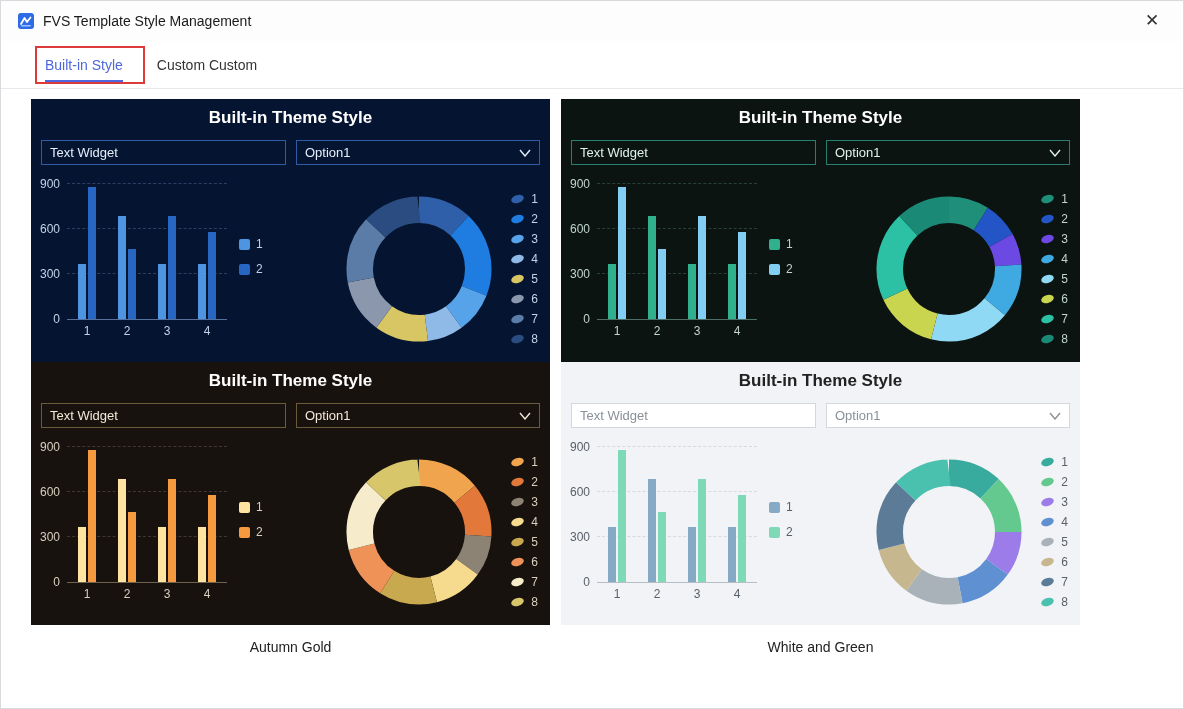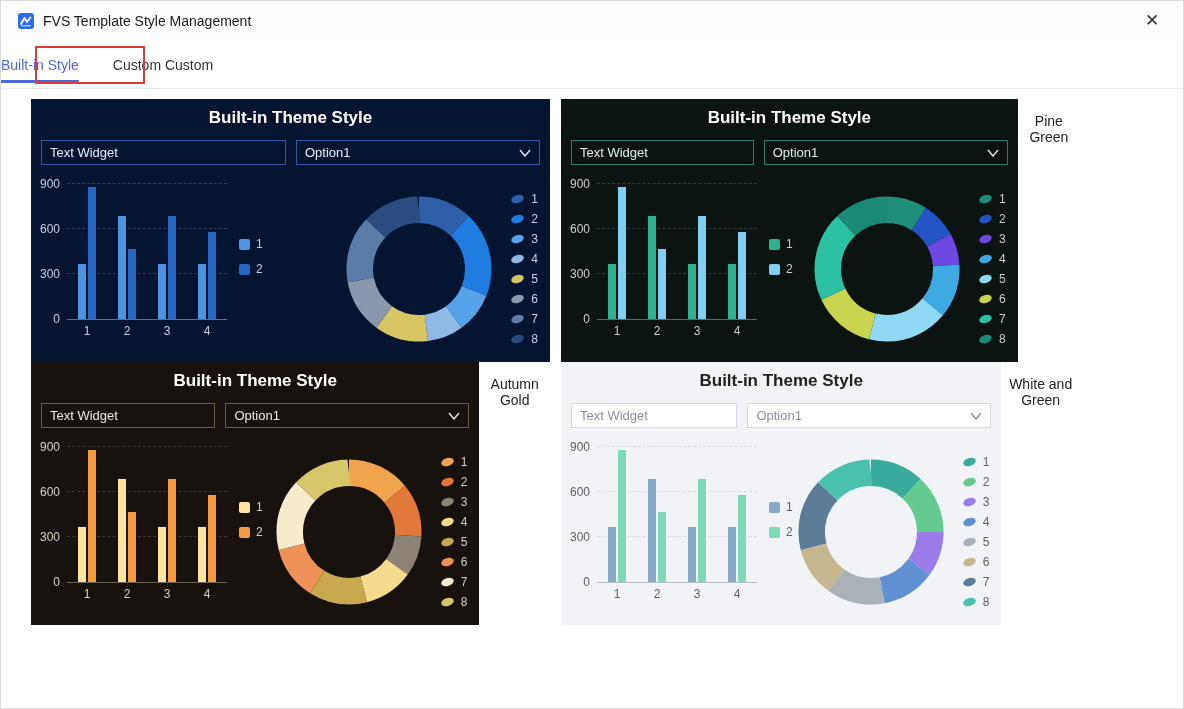--- a/index.html
+++ b/index.html
@@ -12,34 +12,34 @@
   .titlebar { height:40px; display:flex; align-items:center;
               justify-content:space-between; padding:0 16px; background:#fdfdfd; }
   .title-left { display:flex; align-items:center; gap:8px; }
   .app-icon { width:18px; height:18px; display:block; }
   .window-title { font-size:14px; color:#1a1a1a; }
   .close-btn { border:none; background:transparent; font-size:17px; color:#333;
                cursor:pointer; width:30px; height:30px; line-height:30px; }
 
   
   .tabbar { height:48px; display:flex; align-items:stretch; gap:34px;
-            border-bottom:1px solid #e6e8ec; position:relative;
+            padding-left:44px; border-bottom:1px solid #e6e8ec; position:relative;
             background:#fff; }
   .tab { font-size:14px; color:#333; display:flex; align-items:center;
          position:relative; cursor:pointer; }
   .tab.active { color:#4d68dd; }
   .tab.active::after { content:""; position:absolute; left:0; right:0; bottom:5px;
                        height:3px; background:#4d68dd; }
   .annotation-box { position:absolute; left:34px; top:5px; width:110px; height:38px;
                     border:2px solid #dd3b3b; pointer-events:none; }
 
   
   .content { padding:10px 0 0 30px; }
   .grid { display:grid; grid-template-columns:519px 519px; column-gap:11px; }
-  .cell { display:flex; flex-direction:row; }
+  .cell { display:flex; flex-direction:column; }
   .caption { text-align:center; font-size:14px; color:#222; padding:14px 0 13px; }
 
   
   .theme-card { width:519px; height:263px; background:var(--card-bg,#051531);
                 display:flex; flex-direction:column; cursor:pointer; }
   .card-title { text-align:center; color:var(--title-color,#fff); font-weight:bold;
                 font-size:17px; margin-top:9px; }
   .controls { display:flex; gap:10px; margin:12px 10px 0 10px; }
   .text-widget { flex:1; height:25px; line-height:23px; font-size:13px;
                  border:1px solid var(--ctl-border,#2e5ba6);
@@ -317,21 +317,20 @@
                     <div class="">7</div>
                   </div>
                   <div class="dl-item">
                     <div class="dl-marker" style="background: rgb(26, 138, 118);"></div>
                     <div class="">8</div>
                   </div>
                 </div>
             </div>
           </div>
         </div>
-        <div class="caption">Pine Green</div>
       </div>
 
       <div class="cell">
         <div class="theme-card" style="--card-bg: #17120e; --title-color: #ffffff; --ctl-border: #6b5a3c; --ctl-text: #f2e9d8; --ctl-bg: transparent; --axis-text: #d8cfbf; --grid-color: #3f382e; --axis-line: #6e6450;">
           <div class="card-title">Built-in Theme Style</div>
           <div class="controls">
             <div class="text-widget">Text Widget</div>
             <div class="dropdown">
               <span>Option1</span>
               <svg class="chev" viewBox="0 0 12 8">

